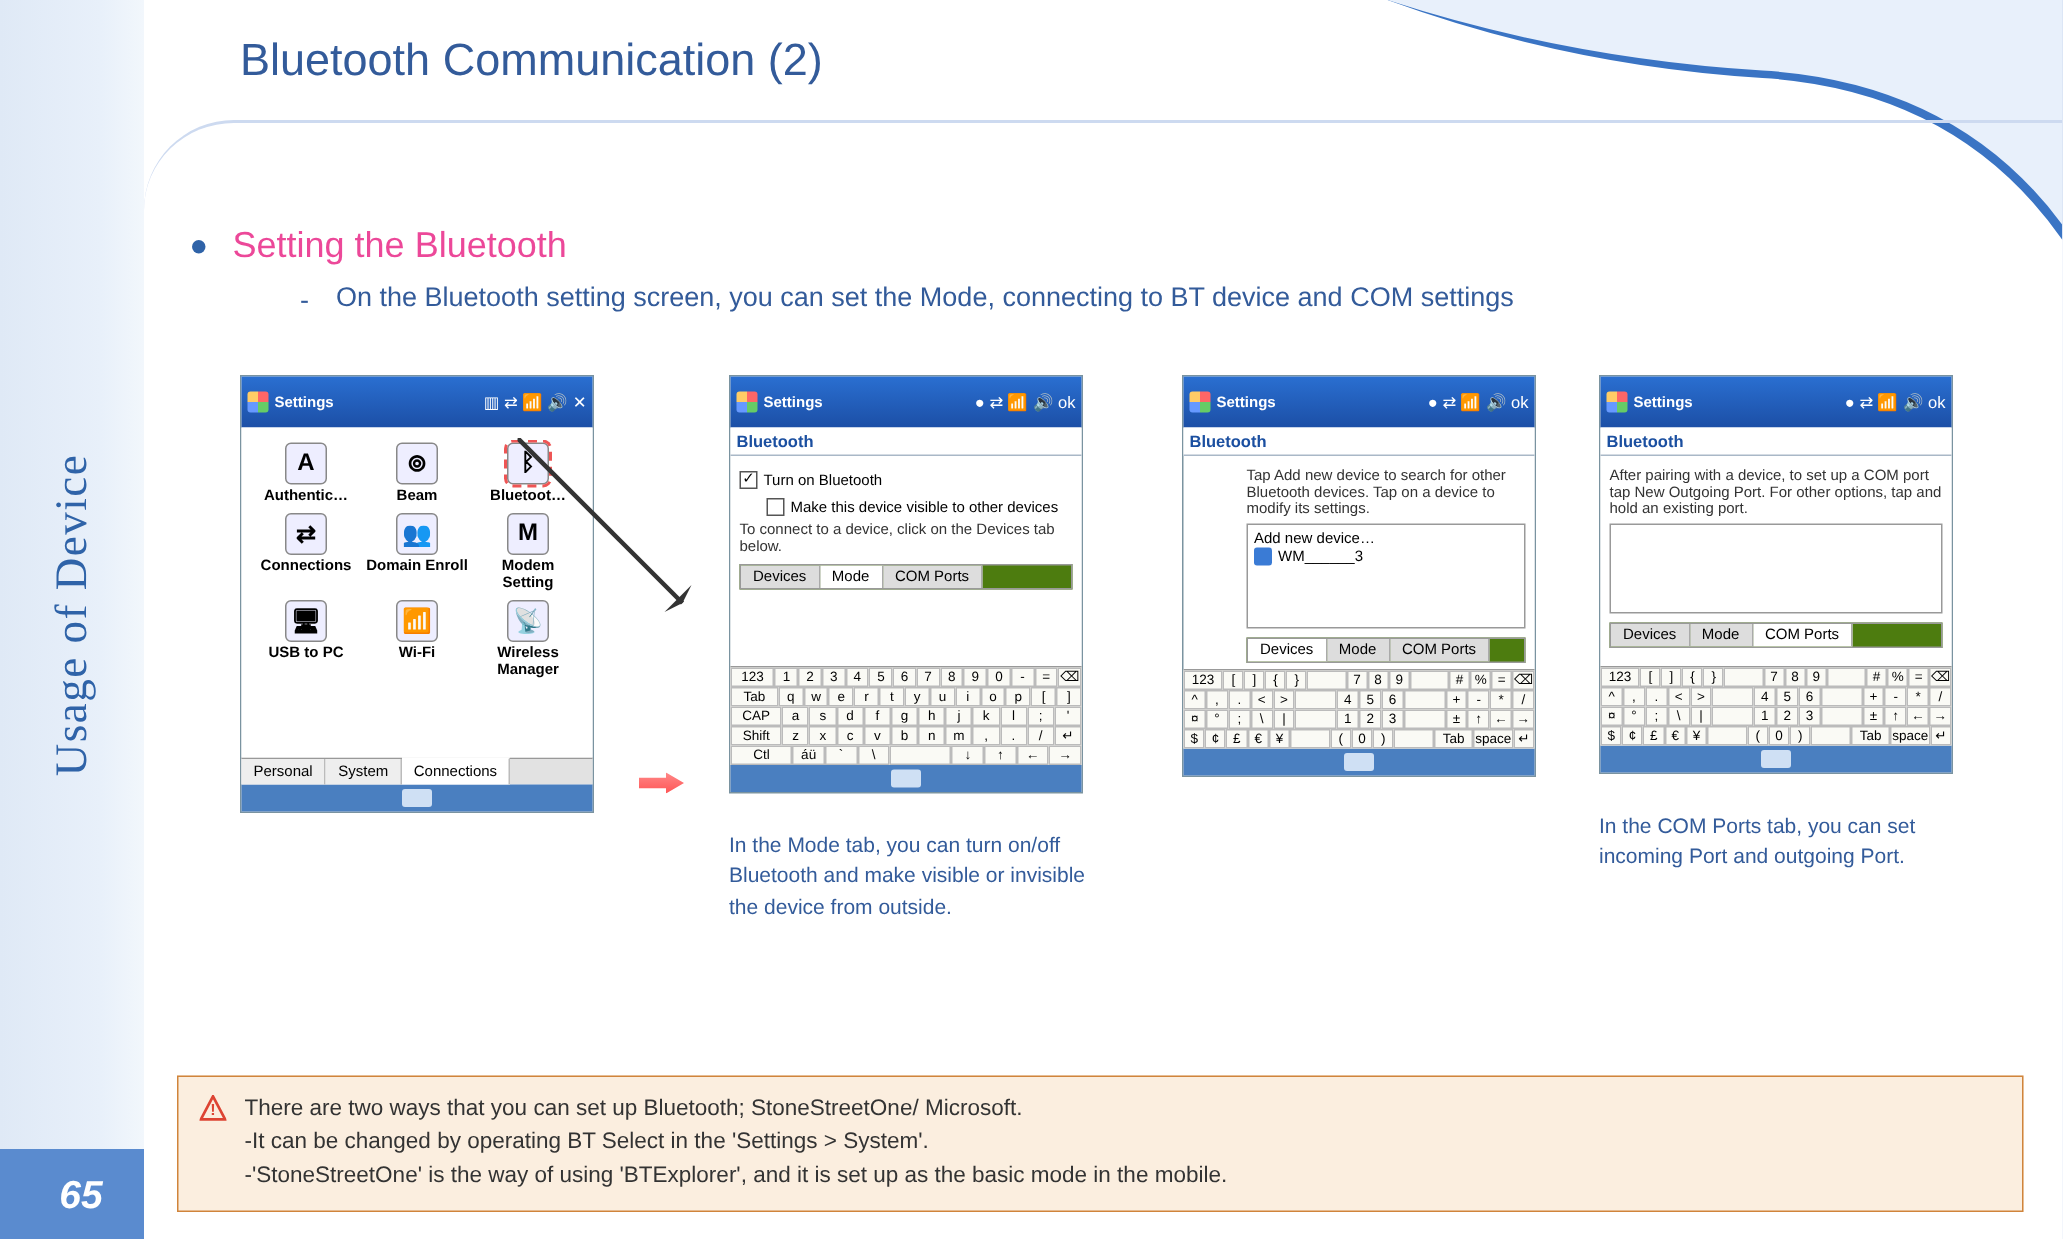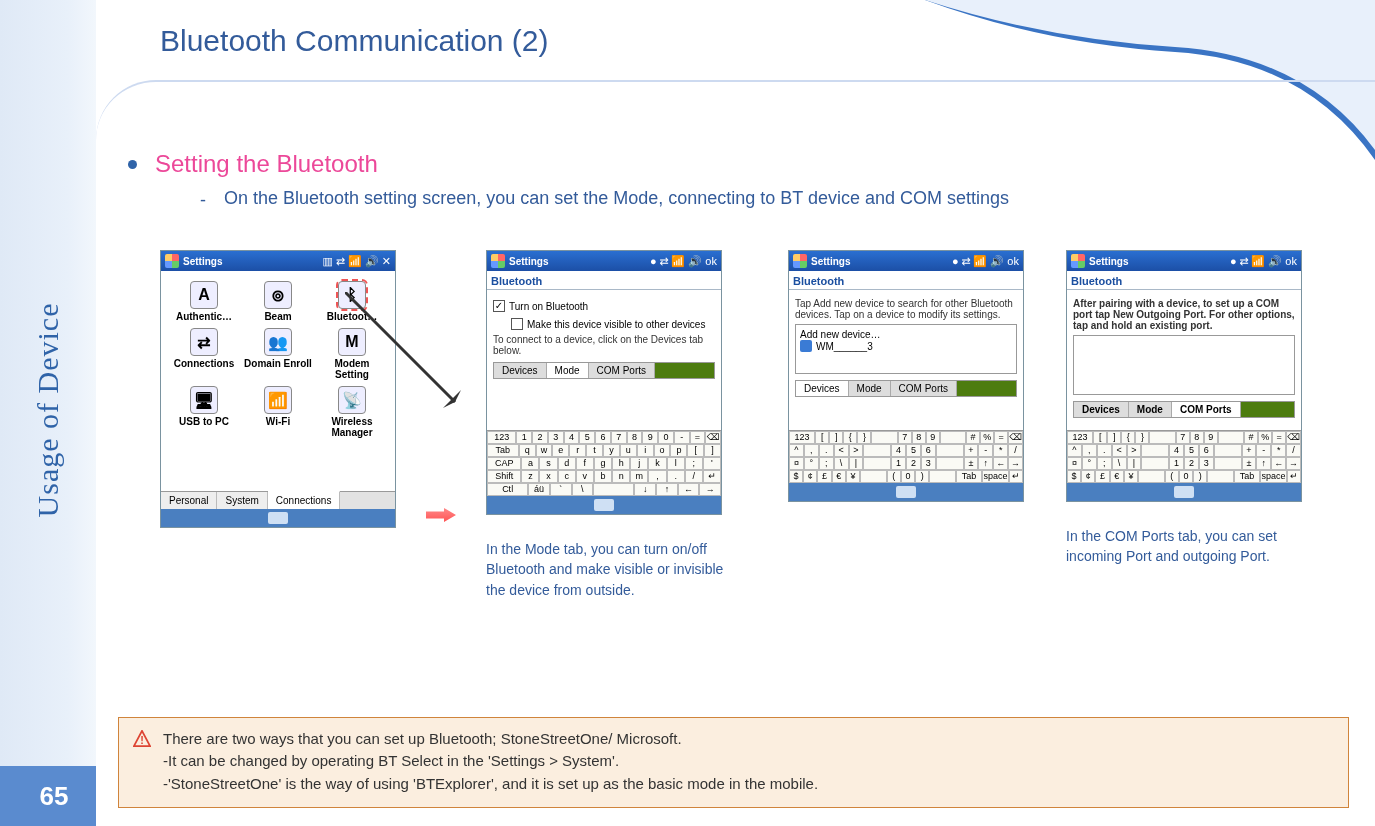--- a/index.html
+++ b/index.html
@@ -5,36 +5,36 @@
   * { box-sizing: border-box; margin: 0; padding: 0; }
   html, body { width: 1375px; height: 826px; font-family: Tahoma, Verdana, Arial, sans-serif; background: #fff; }
   .page { position: relative; width: 1375px; height: 826px; overflow: hidden; }
   
   .corner-band { position: absolute; top: 0; right: 0; width: 450px; height: 160px; }
   
   .title { position: absolute; left: 160px; top: 24px; font-size: 30px; color: #335b9a; font-weight: 400; }
   
   .left-band { position: absolute; left: 0; top: 0; width: 96px; height: 826px; background: linear-gradient(to right, #dfe9f6 0%, #e8f0fa 70%, #f2f7fc 100%); }
   .section-label { position: absolute; left: 48px; top: 410px; transform: translate(-50%, -50%) rotate(-90deg); transform-origin: center; color: #2f63a8; font-family: "Comic Sans MS", "Segoe Script", cursive; font-size: 30px; letter-spacing: 1px; white-space: nowrap; }
-  .page-number { position: absolute; left: 0; bottom: 14px; width: 108px; text-align: center; color: #fff; font-size: 26px; font-weight: bold; }
+  .page-number { position: absolute; left: 0; bottom: 14px; width: 108px; text-align: center; color: #fff; font-size: 26px; font-weight: bold; font-style: italic; }
   .page-number-bg { position: absolute; left:0; bottom:0; width:96px; height:60px; background:#5a8bcf;}
   
   .content-frame { position: absolute; left: 96px; top: 80px; right: 0; bottom: 0; border-top: 2px solid #cddaf0; border-top-left-radius: 60px; }
   
   .bullet-row { position: absolute; left: 128px; top: 150px; display: flex; align-items: center; gap: 18px; }
   .bullet-dot { width: 9px; height: 9px; border-radius: 50%; background: #2f63a8; }
   .bullet-text { font-size: 24px; color: #ec4899; }
   .sub-row { position: absolute; left: 200px; top: 188px; display: flex; align-items: flex-start; gap: 18px; }
   .sub-dash { color: #335b9a; font-size: 18px; margin-top:2px;}
   .sub-text { font-size: 18px; color: #335b9a; max-width: 1080px; }
   
   .shots { position: absolute; left: 160px; top: 250px; display: flex; gap: 42px; align-items: flex-start; }
   .shot-wrap { display:flex; flex-direction:column; align-items:flex-start; }
   .device { width: 236px; border: 1px solid #7a93a0; background: #fff; font-size: 10px; }
-  .dev-title { background: linear-gradient(#2a6fd1,#1c4fa6); color:#fff; display:flex; align-items:center; justify-content:space-between; padding:2px 4px; height:20px; }
+  .dev-title { background: linear-gradient(#2a6fd1,#1c4fa6); color:#fff; display:flex; align-items:center; justify-content:space-between; padding:2px 4px; height:34px; }
   .dev-title-left { display:flex; align-items:center; gap:4px;}
   .win-icon { width:14px; height:14px; background:#f00; display:inline-block; background: conic-gradient(#f66 0 25%, #6c6 0 50%, #69f 0 75%, #fc6 0 100%); border-radius:2px;}
   .dev-title-icons { display:flex; gap:4px; font-size:11px;}
   .dev-body { background:#fff; min-height: 220px; padding:4px 6px; position:relative;}
   .blue-head { color:#1b4fa0; font-weight:bold; padding:4px 4px 2px; border-bottom:1px solid #a9b8c7; background:#fff; font-size:11px;}
   .grid3 { display:grid; grid-template-columns:repeat(3,1fr); gap:6px 4px; padding:6px 2px;}
   .app { display:flex; flex-direction:column; align-items:center; gap:2px; font-size:10px; font-weight:bold; text-align:center;}
   .app .ic { width:28px; height:28px; border:1px solid #888; border-radius:4px; background:#eef; display:flex; align-items:center; justify-content:center; font-size:16px;}
   .app.highlight .ic { outline:2px dashed #e55; }
   .tabs { display:flex; gap:0; border-top:1px solid #999; background:#e2e2e2; font-size:10px;}
@@ -45,21 +45,21 @@
   .chk { display:flex; align-items:center; gap:4px; margin:6px 0 2px;}
   .chk .box { width:12px; height:12px; border:1px solid #555; display:inline-flex; align-items:center; justify-content:center; font-size:10px; line-height:1;}
   .note { font-size:10px; color:#333; margin:4px 0;}
   .minitabs { display:flex; font-size:10px; border:1px solid #999; background:#4d7c0f; margin-top:6px;}
   .minitabs span { padding:2px 8px; border-right:1px solid #aaa; background:#ddd;}
   .minitabs span.active { background:#fff;}
   .kbd { background:#f0f0e8; border-top:1px solid #999; font-size:9px; line-height:1;}
   .kbd-row { display:flex;}
   .kbd-row span { flex:1; border:1px solid #bbb; text-align:center; padding:1px 0; background:#fafaf5;}
   .kbd-row span.wide { flex:2;}
-  .listbox { border:1px solid #999; height:50px; margin-top:4px; padding:4px; font-size:10px; background:#fff;}
+  .listbox { border:1px solid #999; height:70px; margin-top:4px; padding:4px; font-size:10px; background:#fff;}
   .listbox .item { display:flex; align-items:center; gap:4px;}
   .listbox .bt-ic { width:12px; height:12px; background:#3a7bd5; border-radius:2px;}
   
   .arrow-right { width:30px; height:14px; background:linear-gradient(#f88,#f55); clip-path: polygon(0 25%, 60% 25%, 60% 0, 100% 50%, 60% 100%, 60% 75%, 0 75%); align-self:center; margin:0 -12px; position:relative; top:90px;}
   
   .pointer { position:absolute; left:185px; top:42px; width:120px; height:120px; pointer-events:none;}
   .pointer svg { width:100%; height:100%;}
   
   .caption { margin-top:24px; font-size:14px; color:#335b9a; max-width:260px; line-height:1.45;}
   
@@ -272,21 +272,21 @@
     <div class="shot-wrap">
       <div class="device">
         <div class="dev-title">
           <span class="dev-title-left">
               <span class="win-icon"></span>
               <b>Settings</b>
             </span>
           <span class="dev-title-icons">● ⇄ 📶 🔊 ok</span>
         </div>
         <div class="blue-head">Bluetooth</div>
-        <div class="dev-body" style="min-height:140px;">
+        <div class="dev-body" style="min-height:140px;margin-left:36px;">
           <div class="note">Tap Add new device to search for other Bluetooth devices. Tap on a device to modify its settings.</div>
           <div class="listbox">
             <div>Add new device…</div>
             <div class="item">
                 <span class="bt-ic"></span>
                 <span>WM______3</span>
               </div>
           </div>
           <div class="minitabs" id="tabs3">
               <span class="active">Devices</span>
@@ -368,21 +368,21 @@
     <div class="shot-wrap">
       <div class="device">
         <div class="dev-title">
           <span class="dev-title-left">
               <span class="win-icon"></span>
               <b>Settings</b>
             </span>
           <span class="dev-title-icons">● ⇄ 📶 🔊 ok</span>
         </div>
         <div class="blue-head">Bluetooth</div>
-        <div class="dev-body" style="min-height:140px;font-weight:bold;">
+        <div class="dev-body" style="min-height:140px;">
           <div class="note">After pairing with a device, to set up a COM port tap New Outgoing Port. For other options, tap and hold an existing port.</div>
           <div class="listbox" style="height:60px;"></div>
           <div class="minitabs" id="tabs4">
               <span>Devices</span>
               <span>Mode</span>
               <span class="active">COM Ports</span>
             </div>
         </div>
         <div class="kbd" id="kbC">
             <div class="kbd-row">

